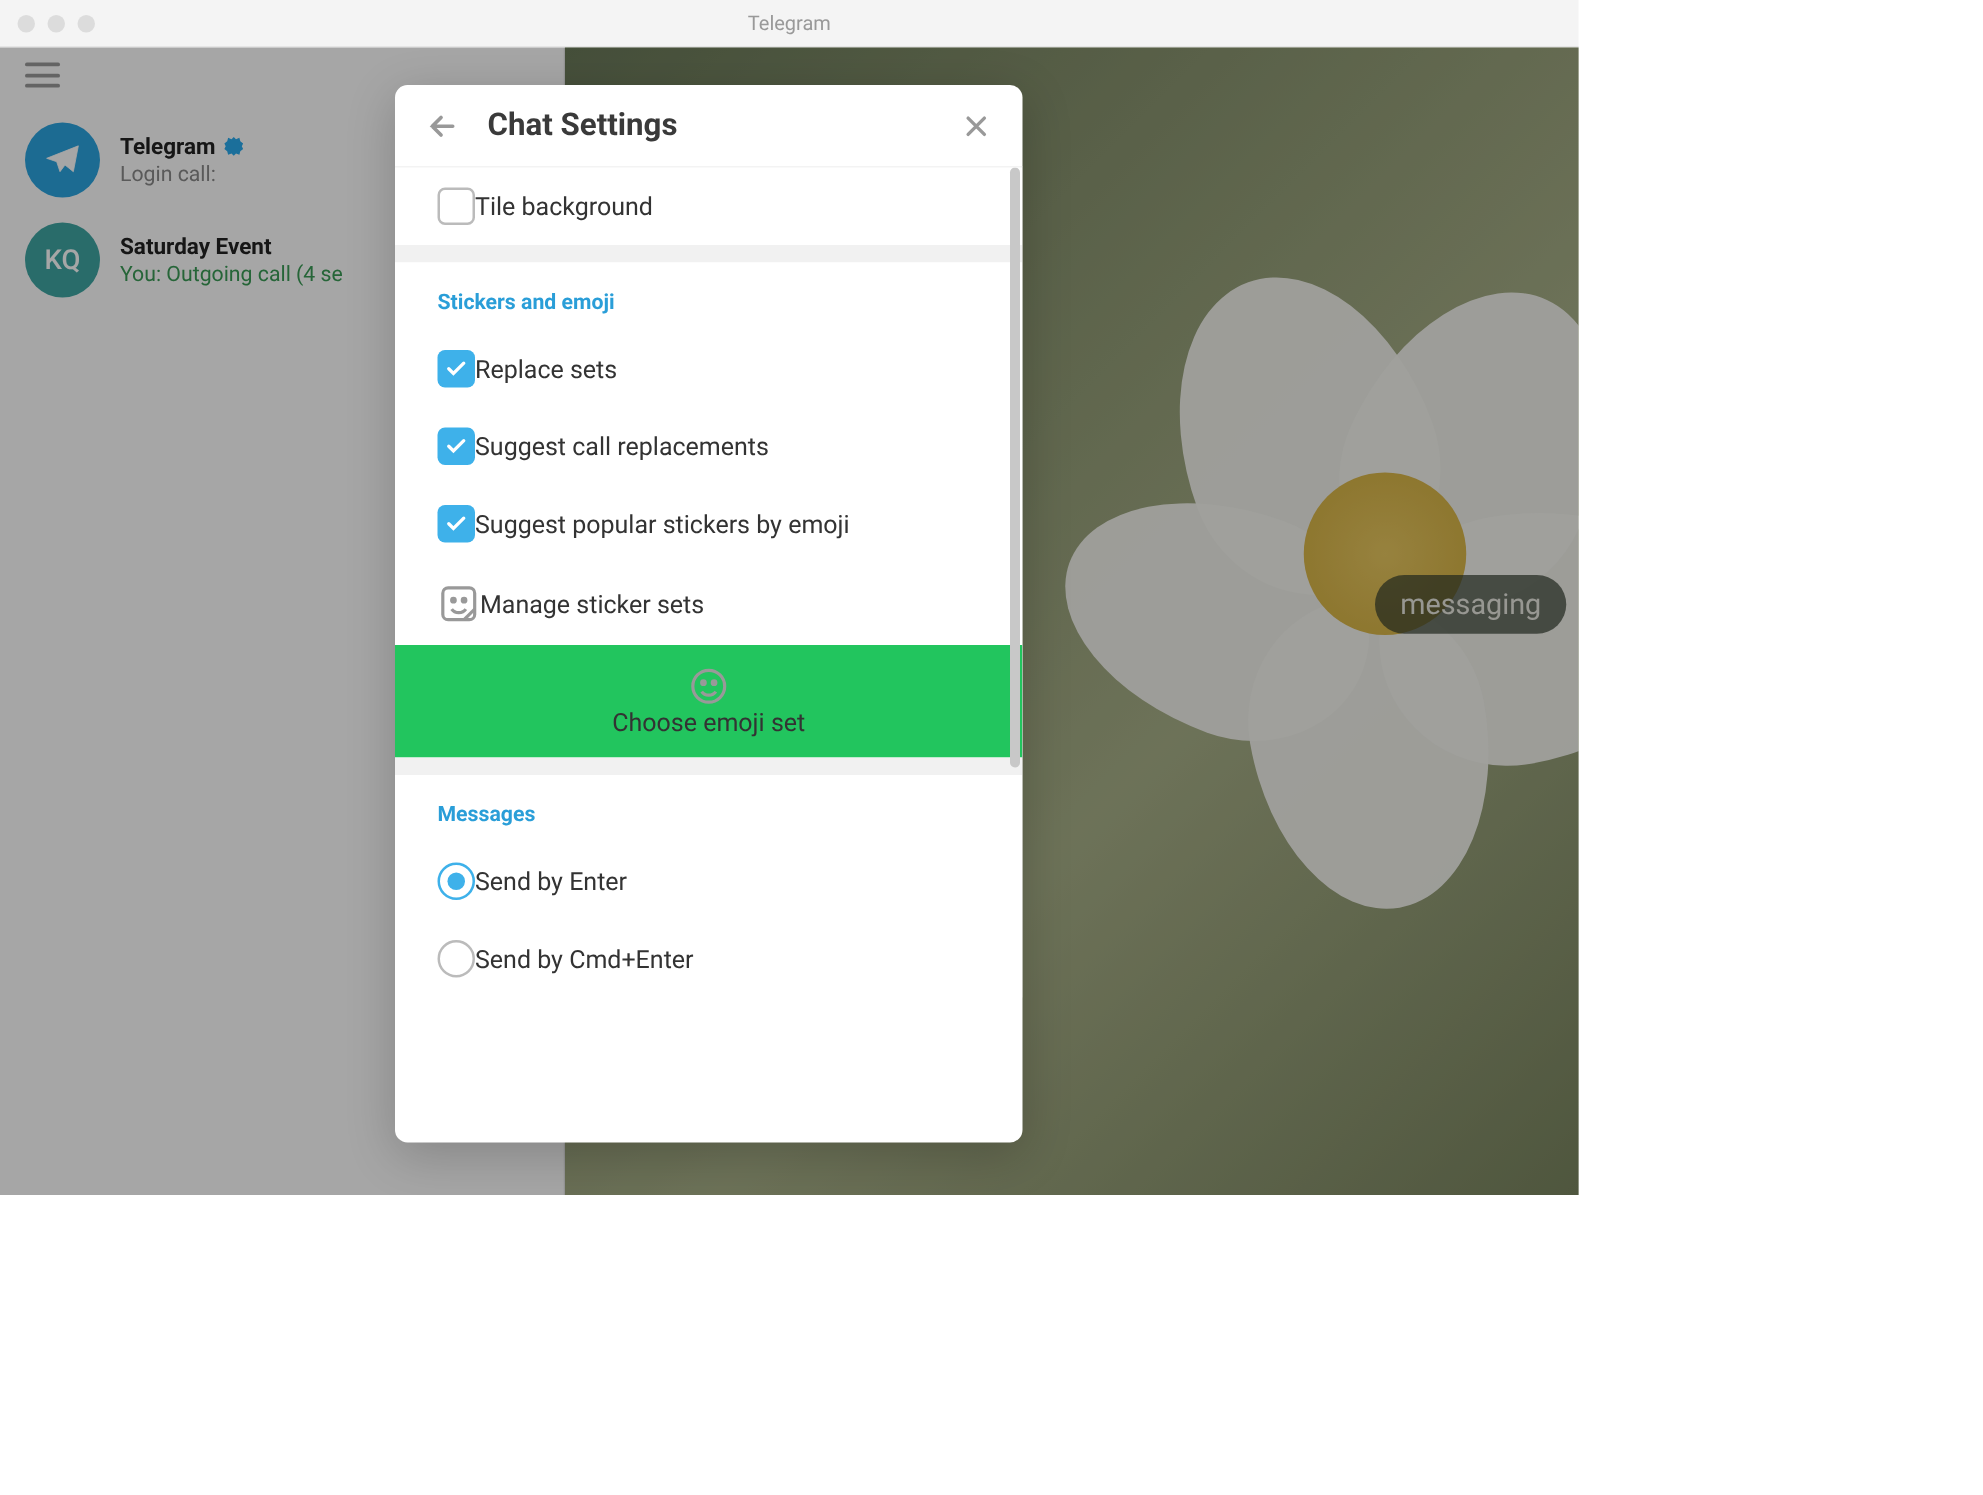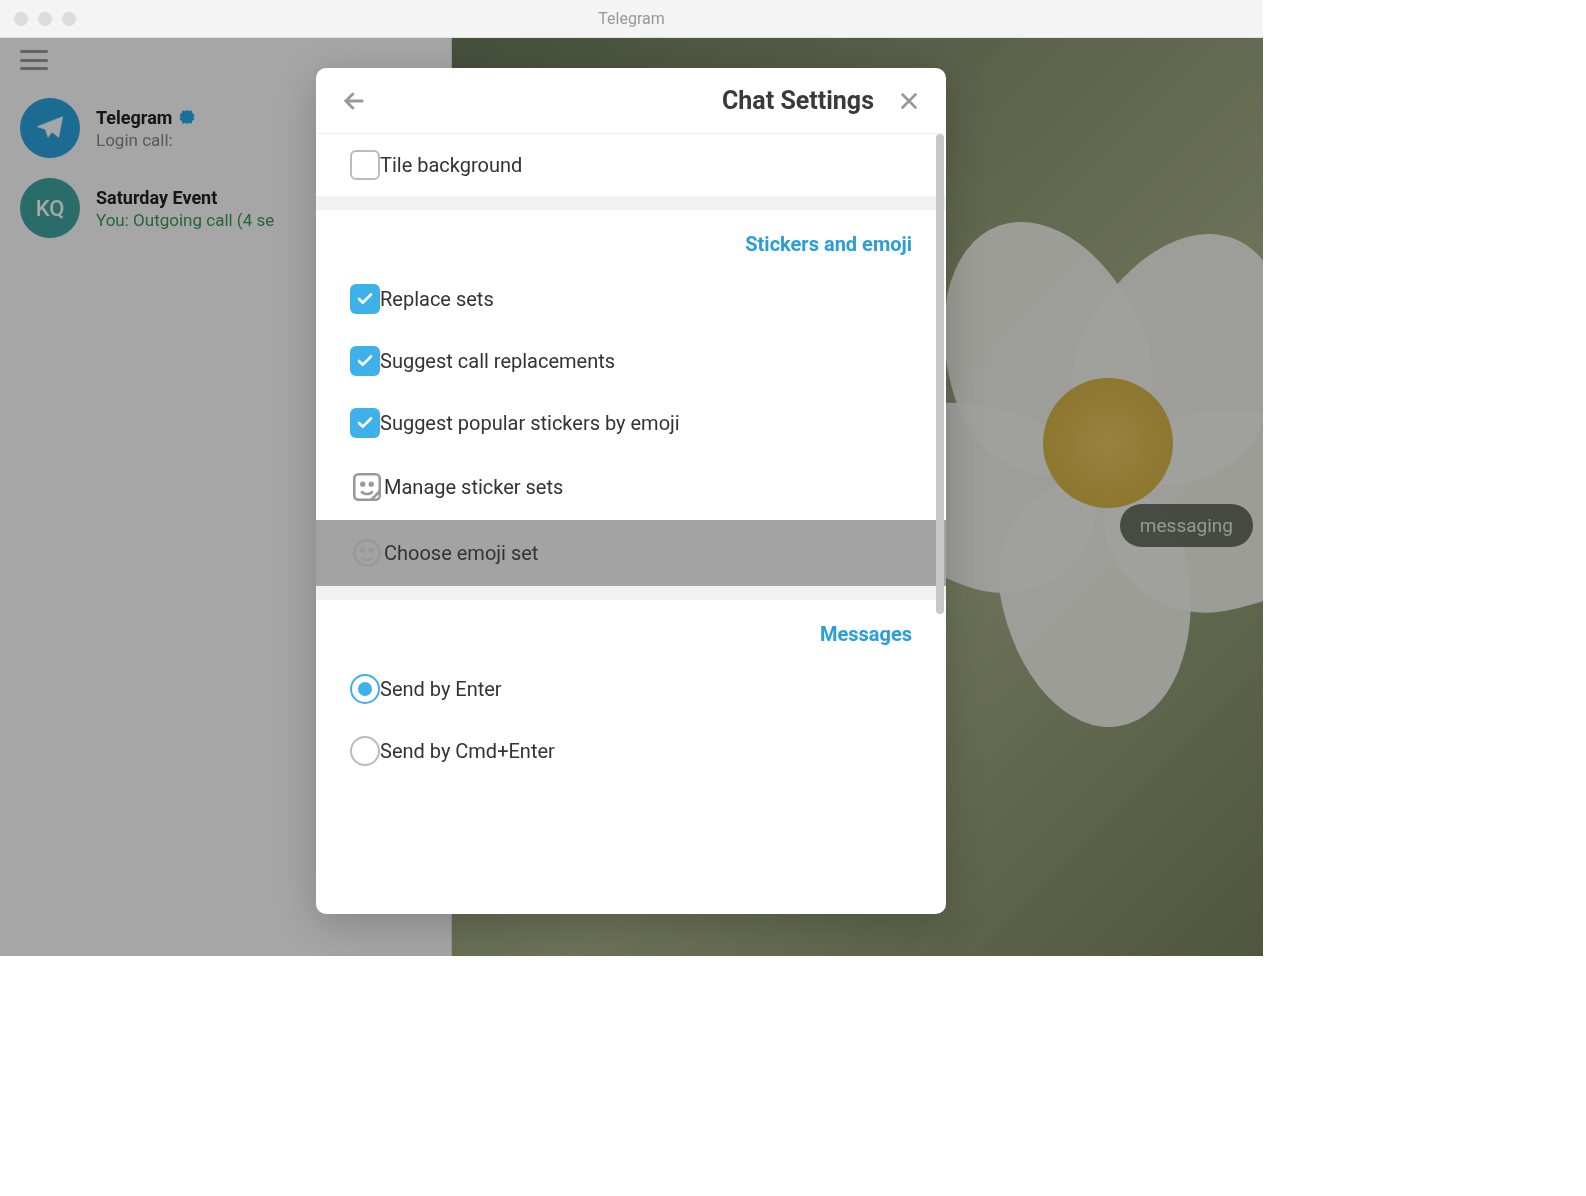--- a/index.html
+++ b/index.html
@@ -175,52 +175,51 @@
       width: 130px;
       height: 130px;
       background: radial-gradient(circle, #e8c860 0%, #d4b040 100%);
       border-radius: 50%;
       left: 200px;
       top: 190px;
     }
     .messaging-pill {
       position: absolute;
       right: 10px;
-      top: 466px;
+      top: 422px;
       background: rgba(50, 60, 45, 0.7);
       color: #e8e8e0;
       padding: 10px 20px;
       border-radius: 24px;
-      font-size: 19px;
+      font-size: 23px;
     }
     
     
     .dim-overlay {
       position: absolute;
       inset: 0;
       top: 38px;
       background: rgba(0, 0, 0, 0.35);
       z-index: 5;
     }
     
     
     .modal {
       position: absolute;
       left: 316px;
       top: 68px;
-      width: 630px;
+      width: 502px;
       height: 846px;
       background: #fff;
       border-radius: 10px;
       z-index: 10;
       box-shadow: 0 10px 40px rgba(0,0,0,0.2);
       display: flex;
       flex-direction: column;
       overflow: hidden;
-      text-align: right;
     }
     .modal-header {
       display: flex;
       align-items: center;
       padding: 18px 24px;
       gap: 22px;
       border-bottom: 1px solid #f0f0f0;
     }
     .back-arrow {
       width: 28px;
@@ -258,32 +257,33 @@
     
     .settings-section {
       background: #fff;
     }
     .section-gap {
       height: 14px;
       background: #f1f1f1;
     }
     .section-header {
       padding: 22px 34px 12px;
-      font-size: 20px;
+      font-size: 17px;
       font-weight: 700;
       color: #2a9ed8;
     }
     .setting-row {
       display: flex;
       align-items: center;
       padding: 16px 34px;
       cursor: pointer;
     }
     .setting-row:hover, .setting-row.hovered {
-      background: #a3a3a3;
+      background: #22c55e;
+      flex-direction: column;
     }
     .setting-label {
       font-size: 20px;
       color: #333;
     }
     
     .checkbox {
       width: 30px;
       height: 30px;
       border-radius: 6px;

